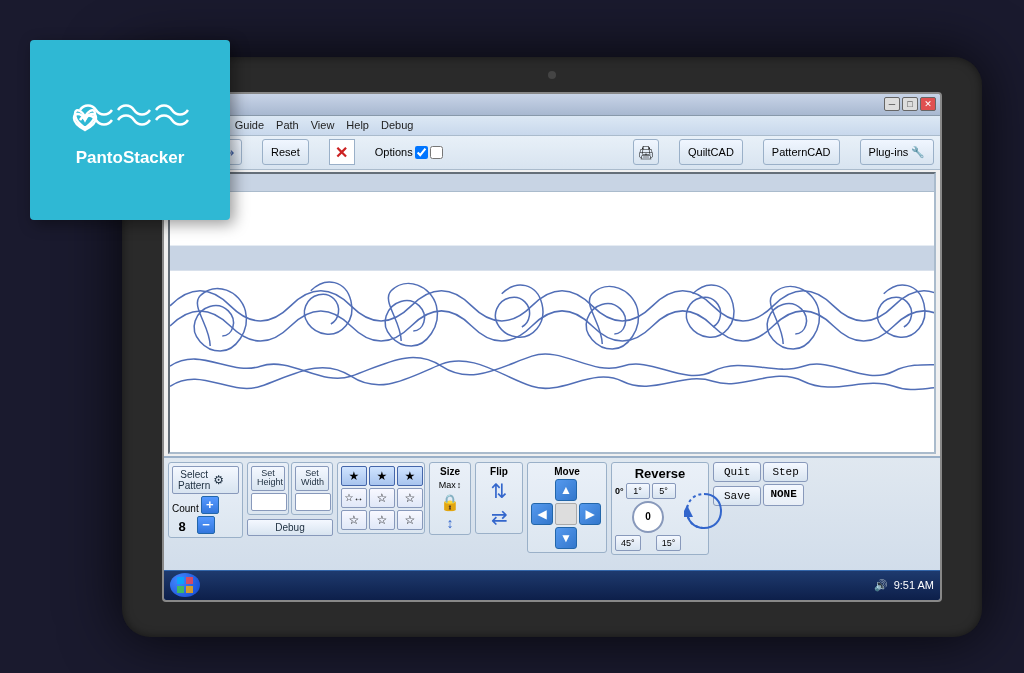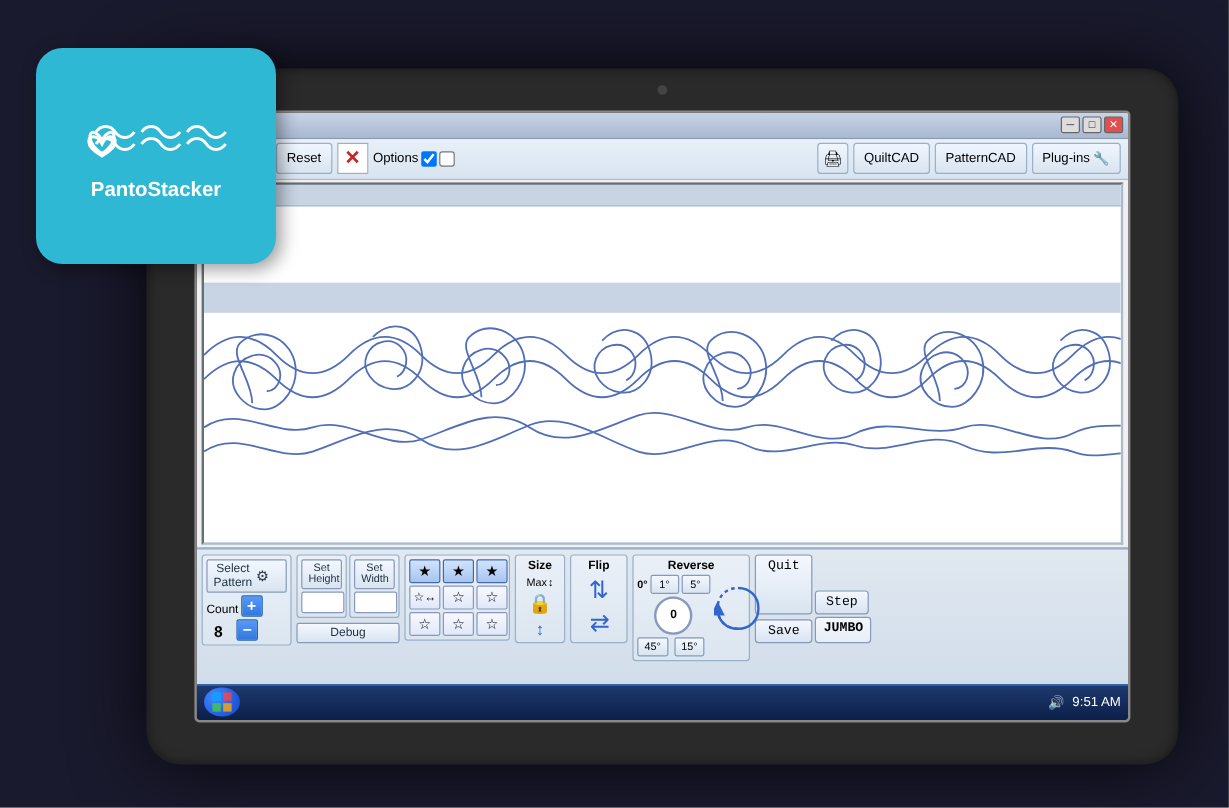--- a/index.html
+++ b/index.html
@@ -50,21 +50,21 @@
     }
 
     
     .logo-overlay {
       position: absolute;
       top: -30px;
       left: -160px;
       width: 200px;
       height: 180px;
       background: #2fb8d4;
-      border-radius: 22px;
+      border-radius: 4px;
       display: flex;
       flex-direction: column;
       align-items: center;
       justify-content: center;
       z-index: 100;
       box-shadow: 4px 4px 15px rgba(0,0,0,0.4);
     }
 
     
     .app-window {
@@ -121,21 +121,21 @@
       padding: 0 6px;
       cursor: pointer;
     }
 
     .toolbar {
       height: 34px;
       background: linear-gradient(to bottom, #e8f0f8, #d8e4f0);
       display: flex;
       align-items: center;
       padding: 2px 6px;
-      gap: 4px;
+      gap: 20px;
       border-bottom: 1px solid #aabbcc;
     }
 
     .tool-btn {
       height: 26px;
       padding: 2px 8px;
       background: linear-gradient(to bottom, #f0f6ff, #d8e4f0);
       border: 1px solid #9ab0c8;
       border-radius: 3px;
       font-size: 11px;
@@ -399,21 +399,20 @@
       margin-top: 2px;
     }
 
     .step-btn {
       background: linear-gradient(to bottom, #f4f8ff, #d8e4f0);
       border: 1px solid #8899bb;
       border-radius: 3px;
       font-size: 11px;
       padding: 3px 8px;
       cursor: pointer;
-      margin-top: 30px;
     }
 
     .jumbo-btn {
       background: linear-gradient(to bottom, #f4f8ff, #e8eef6);
       border: 1px solid #8899bb;
       border-radius: 3px;
       font-size: 11px;
       font-weight: bold;
       padding: 3px 6px;
       cursor: pointer;
@@ -501,20 +500,29 @@
 
       <div class="title-bar">
         <span style="font-size:11px;color:#334;flex:1;"></span>
         <div class="title-bar-controls">
           <div class="title-btn">─</div>
           <div class="title-btn">□</div>
           <div class="title-btn close">✕</div>
         </div>
       </div>
 
+      <div class="menu-bar">
+        <span class="menu-item">File</span>
+        <span class="menu-item">Edit</span>
+        <span class="menu-item">Guide</span>
+        <span class="menu-item">Path</span>
+        <span class="menu-item">View</span>
+        <span class="menu-item">Help</span>
+        <span class="menu-item">Debug</span>
+      </div>
 
       <div class="toolbar">
         <div class="tool-icon-btn undo-icon">↩</div>
         <div class="tool-icon-btn redo-icon">↪</div>
         <div class="tool-btn">Reset</div>
         <div class="cancel-btn">✕</div>
         <div class="options-area">
           <span>Options</span>
           <input type="checkbox" checked="" style="">
           <input type="checkbox" style="">
@@ -619,36 +627,50 @@
           </div>
 
           <div class="ctrl-section" style="width:48px;">
             <div style="font-size:10px;font-weight:bold;text-align:center;">Flip</div>
             <div style="display:flex;flex-direction:column;align-items:center;gap:3px;">
               <div style="font-size:20px;color:#3366cc;cursor:pointer;">⇅</div>
               <div style="font-size:20px;color:#3366cc;cursor:pointer;transform:rotate(90deg);">⇅</div>
             </div>
           </div>
 
+          <div class="ctrl-section" style="width:80px;">
+            <div style="font-size:10px;font-weight:bold;text-align:center;">Move</div>
+            <div class="arrow-grid">
+              <div style="width:22px;height:22px;"></div>
+              <div class="arrow-btn">▲</div>
+              <div style="width:22px;height:22px;"></div>
+              <div class="arrow-btn">◀</div>
+              <div style="width:22px;height:22px;background:#ddd;border:1px solid #aaa;border-radius:2px;"></div>
+              <div class="arrow-btn">▶</div>
+              <div style="width:22px;height:22px;"></div>
+              <div class="arrow-btn">▼</div>
+              <div style="width:22px;height:22px;"></div>
+            </div>
+          </div>
 
           <div class="ctrl-section" style="width:98px;">
-            <div style="font-size:10px;font-weight:bold;text-align:center;">Reverse</div>
+            <div style="font-size:13px;font-weight:bold;text-align:center;">Reverse</div>
             <div style="display:flex;align-items:center;gap:3px;">
               <div style="display:flex;flex-direction:column;gap:2px;">
                 <div style="display:flex;gap:2px;align-items:center;">
                   <span style="font-size:9px;font-weight:bold;">0°</span>
                   <div class="deg-btn">1°</div>
                   <div class="deg-btn">5°</div>
                 </div>
                 <div style="display:flex;gap:2px;align-items:center;justify-content:center;">
                   <div class="rotate-display">
                     <span>0</span>
                   </div>
                 </div>
-                <div style="display:flex;gap:5px;align-items:center;">
+                <div style="display:flex;gap:15px;align-items:center;">
                   <div class="deg-btn">45°</div>
                   <div class="deg-btn">15°</div>
                 </div>
               </div>
 
               <div style="position:relative;width:40px;height:55px;">
                 <svg width="40" height="55" viewBox="0 0 40 55">
                   <path d="M20,5 C30,5 37,12 37,22 C37,32 30,39 20,39 C10,39 3,32 3,22" fill="none" stroke="#3366cc" stroke-width="2" marker-end="url(#arr1)"></path>
                   <path d="M20,39 C10,39 3,32 3,22 C3,12 10,5 20,5" fill="none" stroke="#3366cc" stroke-width="2" stroke-dasharray="3,3"></path>
                   <defs>
@@ -661,21 +683,21 @@
             </div>
           </div>
 
           <div style="display:flex;flex-direction:column;gap:2px;font-family:Liberation Mono, monospace;">
             <div style="display:flex;gap:2px;">
               <div class="quit-btn">Quit</div>
               <div class="step-btn">Step</div>
             </div>
             <div style="display:flex;gap:2px;">
               <div class="save-btn">Save</div>
-              <div class="jumbo-btn">JUMBO</div>
+              <div class="jumbo-btn">NONE</div>
             </div>
           </div>
 
         </div>
       </div>
 
       <div class="status-bar">
         <span>Rows: 2  hFlip:NONE   vFlip: NONE   Rotate:0  vScoot:0  hScoot:0  vStretch:1  hStretch:1</span>
       </div>
 

